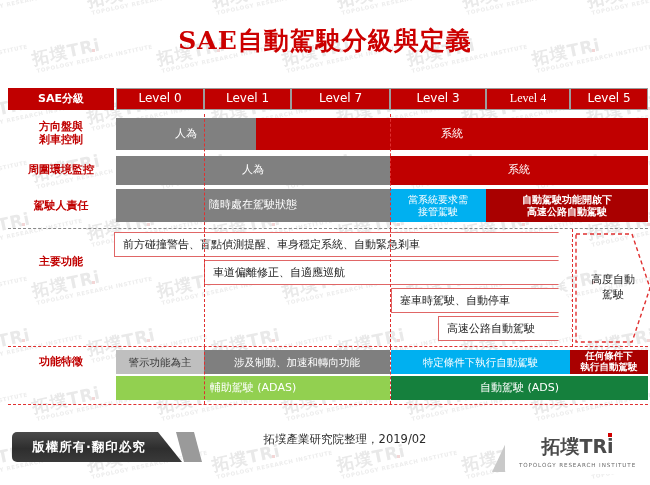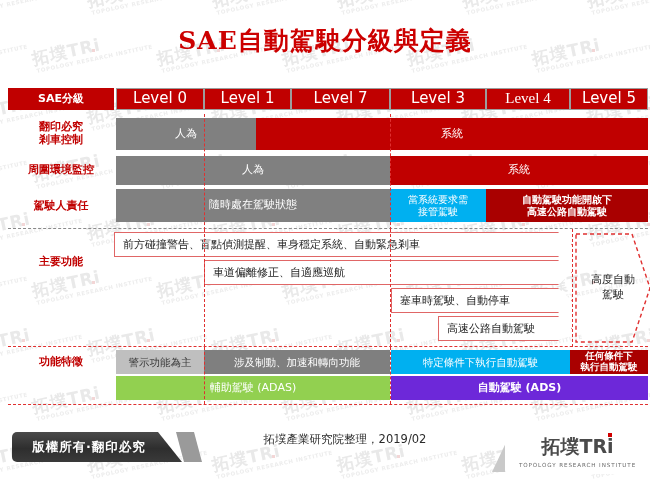--- a/index.html
+++ b/index.html
@@ -32,36 +32,36 @@
     font-family:"DejaVu Serif","Liberation Serif",serif;
     font-weight:bold;font-size:25px;color:#CC0000;letter-spacing:1px;
   }
 
   
   .chart{position:absolute;left:8px;top:88px;width:644px;height:330px;z-index:2;}
 
   .cell{position:absolute;box-sizing:border-box;display:flex;align-items:center;justify-content:center;text-align:center;line-height:1.15;}
 
   
-  .hdr{height:22px;top:0;color:#fff;background:#C00000;font-size:15px;}
+  .hdr{height:22px;top:0;color:#fff;background:#C00000;font-size:12px;}
   .hdr.lvl{border:1px solid #9d9d9d;font-family:"DejaVu Sans","Liberation Sans",sans-serif;}
   .hdr.sae{font-weight:bold;font-size:11px;}
 
   
   .rowlabel{color:#C00000;font-weight:bold;font-size:11px;left:0;width:106px;}
 
   .bar{color:#fff;font-size:11px;}
   .bar.gray{background:#808080;}
   .bar.red{background:#C00000;}
   .bar.cyan{background:#00B0F0;}
   .bar.darkred{background:#A90000;font-weight:bold;}
   .bar.ltgray{background:#BFBFBF;color:#3a3a3a;}
   .bar.dkgray{background:#7F7F7F;}
   .bar.green{background:#92D050;}
-  .bar.purple{background:#6d28d9;font-weight:bold;}
+  .bar.purple{background:#15803d;}
 
   
   .vsep{position:absolute;width:0;border-left:1.4px dashed #E03030;z-index:3;}
   .hsep{position:absolute;height:0;border-top:1.4px dashed #8a8a8a;z-index:3;left:0;width:650px;}
   .hsep.red{border-top:1.4px dashed #E03030;}
 
   
   .arrow{
     position:absolute;box-sizing:border-box;
     background:#ffffff;border:1.3px solid #E06666;
@@ -277,21 +277,21 @@
 
     <div class="cell hdr sae" style="left:0px;width:106px;">SAE分級</div>
     <div class="cell hdr lvl" style="left:108px;width:88px;">Level 0</div>
     <div class="cell hdr lvl" style="left:196px;width:87px;">Level 1</div>
     <div class="cell hdr lvl" style="left:283px;width:99px;">Level 7</div>
     <div class="cell hdr lvl" style="left:382px;width:96px;">Level 3</div>
     <div class="cell hdr lvl" style="left:478px;width:84px;font-family:Liberation Serif, serif;">Level 4</div>
     <div class="cell hdr lvl" style="left:562px;width:78px;">Level 5</div>
 
     <div class="cell rowlabel" style="top:26px;height:40px;flex-direction:column;">
-      <div>翻印必究</div>
+      <div>方向盤與</div>
       <div>剎車控制</div>
     </div>
     <div class="cell bar gray" style="left:108px;top:30px;width:140px;height:32px;">人為</div>
     <div class="cell bar red" style="left:248px;top:30px;width:392px;height:32px;">系統</div>
 
     <div class="cell rowlabel" style="top:66px;height:32px;">周圍環境監控</div>
     <div class="cell bar gray" style="left:108px;top:68px;width:274px;height:29px;">人為</div>
     <div class="cell bar red" style="left:382px;top:68px;width:258px;height:29px;">系統</div>
 
     <div class="cell rowlabel" style="top:100px;height:36px;">駕駛人責任</div>

